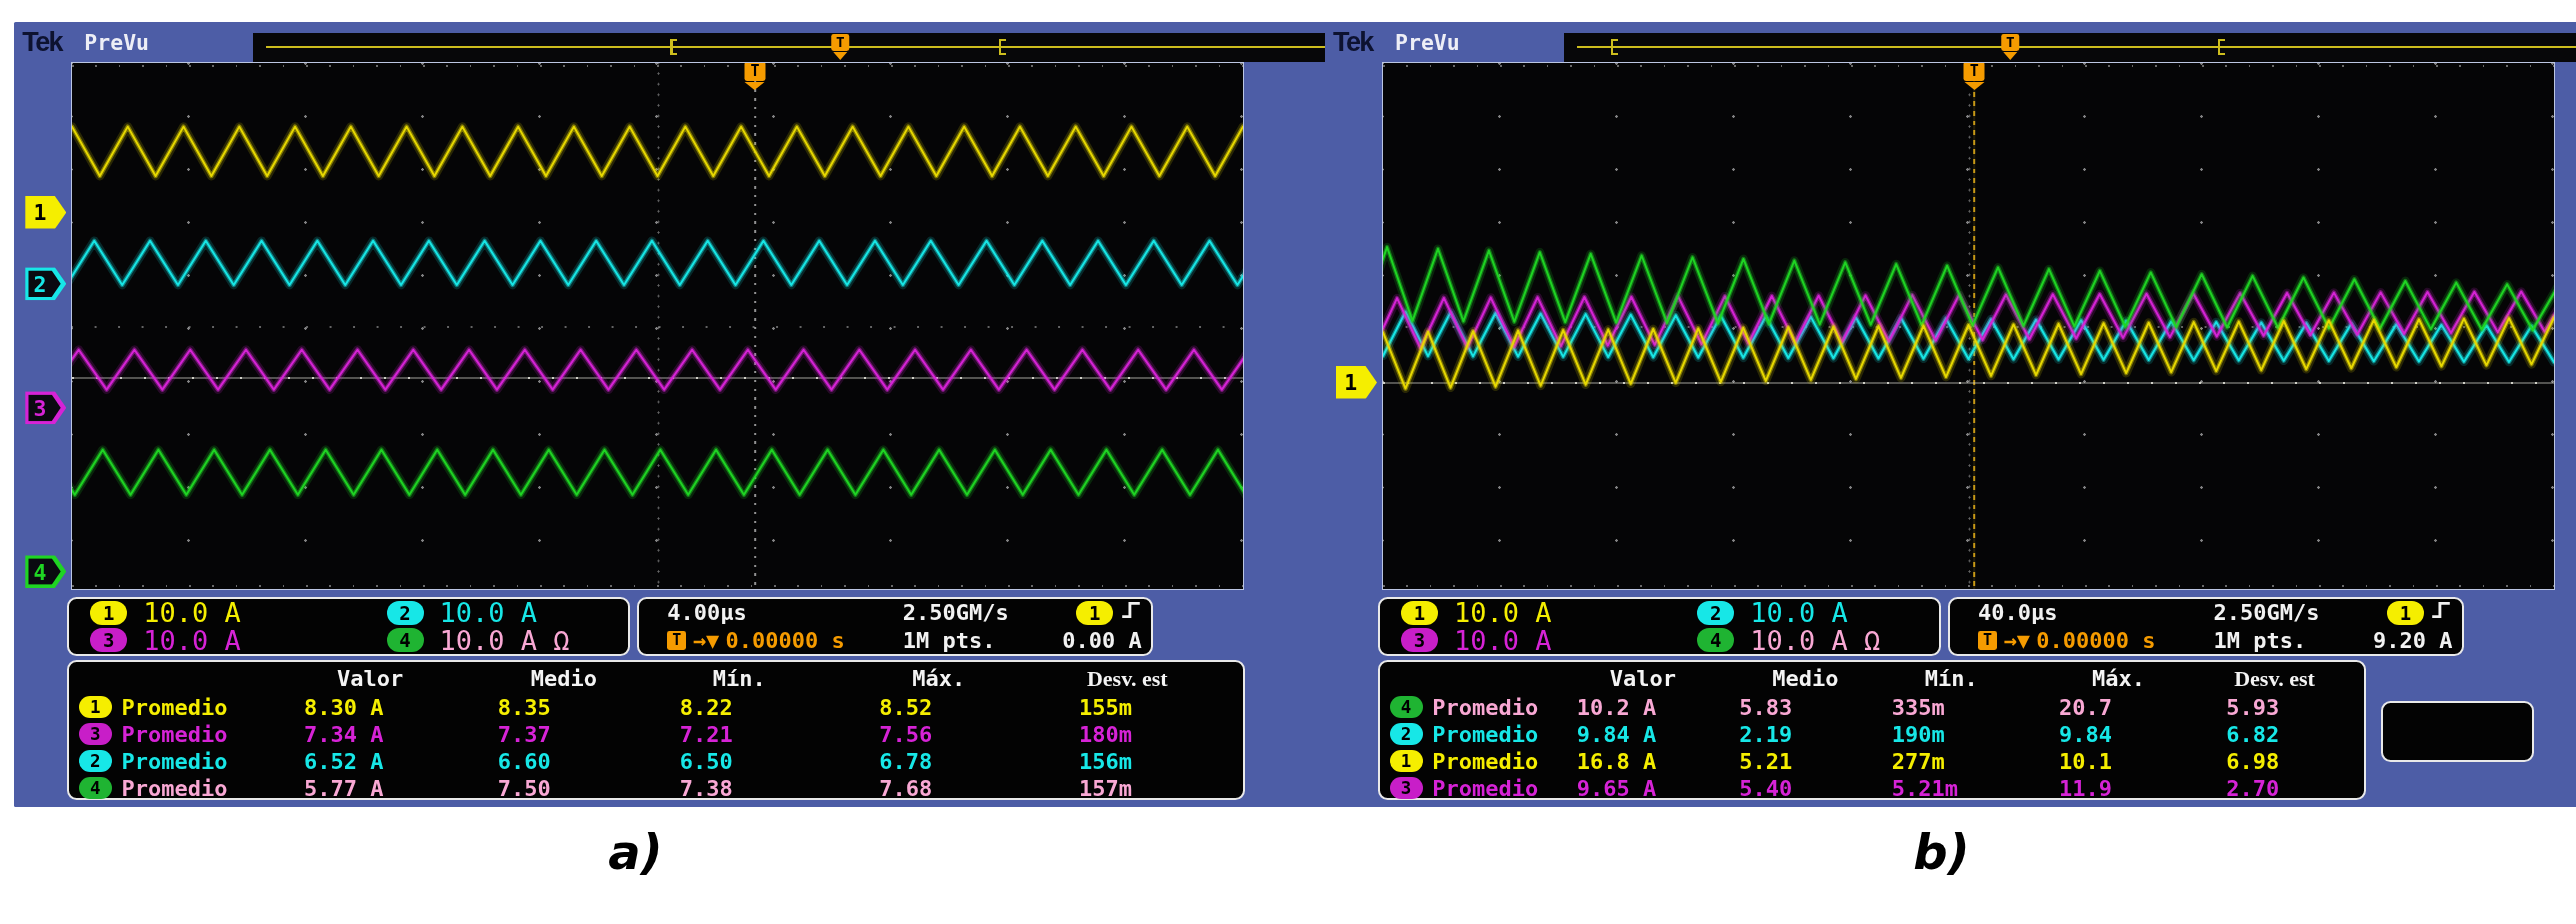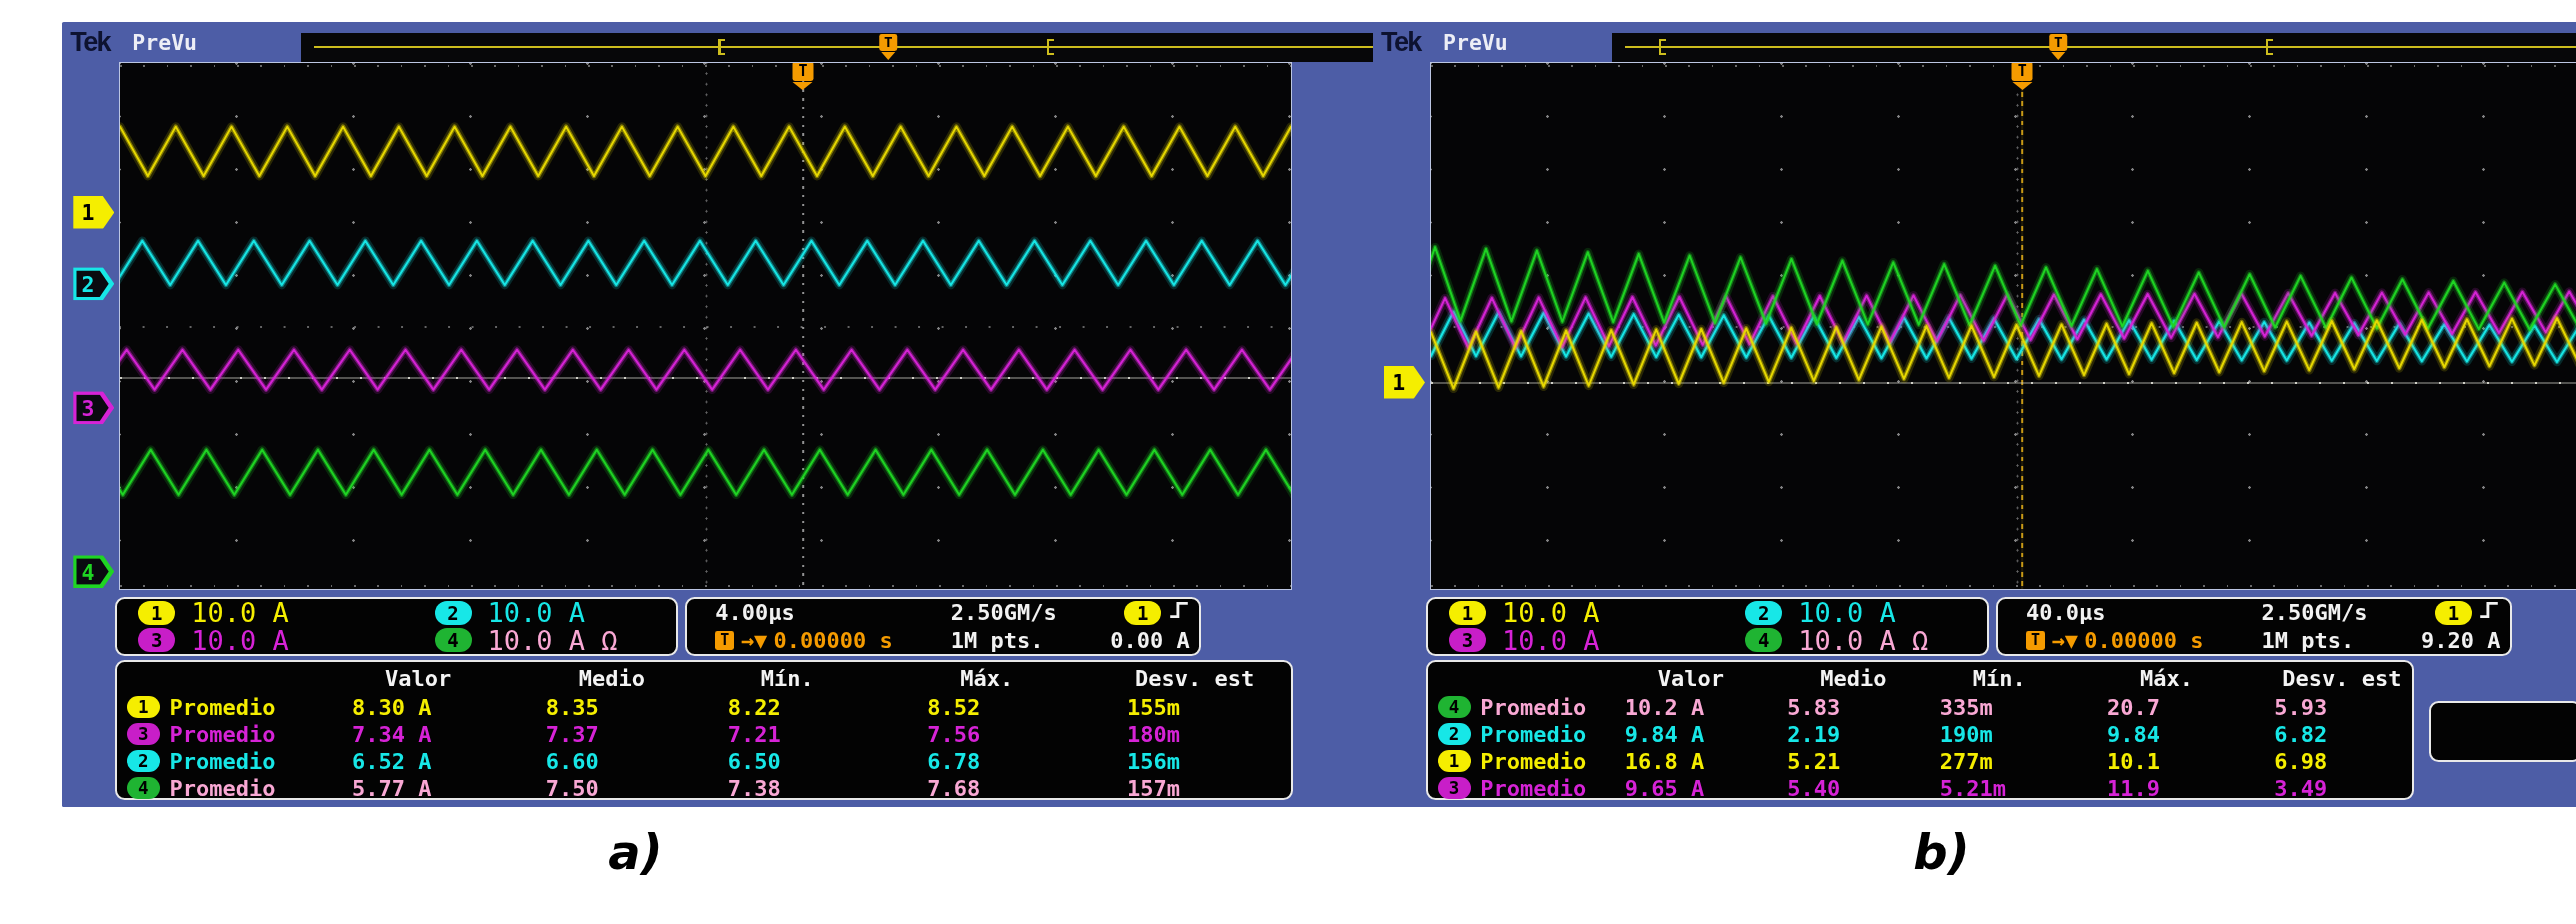--- a/index.html
+++ b/index.html
@@ -1,19 +1,19 @@
 <!DOCTYPE html>
 <html style="font-size:12.8px"><head>
 <meta charset="utf-8">
 <style>
   html,body{margin:0;padding:0;background:#ffffff;}
   .stage{position:relative;width:2576px;height:925px;background:#ffffff;overflow:hidden;
          font-family:"DejaVu Sans Mono", monospace;}
   .panel{position:absolute;top:22px;width:1418px;height:785px;background:#4d5da6;
-         border-radius:1.6px;overflow:hidden;margin-left:48px;}
+         border-radius:1.6px;overflow:hidden;}
   .panel.pa{left:14.3px;}
   .panel.pb{left:1325px;}
 
   
   .brand{position:absolute;left:8px;top:4.8px;color:#0d1230;font-family:"Liberation Sans",sans-serif;
          font-weight:bold;font-size:27px;letter-spacing:-1.6px;}
   .status{position:absolute;left:70px;top:8px;color:#edeef6;font-weight:bold;font-size:21.5px;}
   .topbar{position:absolute;left:239px;right:4.8px;top:11px;height:29px;background:#070709;}
   .tb-line{position:absolute;left:12.8px;right:12.8px;top:12.8px;height:2.4px;background:#cdbd1e;}
   .tb-bracket{position:absolute;top:5.6px;width:2.4px;height:16.7px;background:#cdbd1e;}
@@ -81,21 +81,21 @@
   .slope{display:inline-block;}
 
   
   .mtable{left:53px;top:638px;height:140px;display:grid;
           grid-template-rows:30px 27px 27px 27px 27px;padding-top:1.6px;
           font-weight:bold;font-size:22px;}
   .pa .mtable{width:1178px;}
   .pb .mtable{width:988px;}
   .mrow{display:grid;grid-template-columns:20% 16.5% 15.5% 17% 17% 14%;align-items:center;}
   .th{color:#f4f4f4;padding-left:33px;white-space:nowrap;}
-  .th.last{padding-left:8px;}
+  .th.last{padding-left:8px;font-family:Liberation Serif, serif;}
   .mlabel{display:flex;align-items:center;gap:9.6px;padding-left:9.6px;white-space:nowrap;}
   .mlabel .badge{min-width:33px;height:22px;line-height:22px;font-size:17.5px;}
   .mcell{white-space:nowrap;}
 
   .emptybox{left:1056px;top:679px;width:153px;height:61px;}
 
   .caption{position:absolute;top:824px;width:175px;text-align:center;color:#000;
            font-family:"DejaVu Sans",sans-serif;font-weight:bold;font-style:italic;font-size:48px;}
   .cap-a{left:548px;} .cap-b{left:1854px;}
 </style>
@@ -400,21 +400,21 @@
       </div>
       <div class="mrow">
         <div class="mlabel">
             <span class="badge b3">3</span>
             <span class="c3">Promedio</span>
           </div>
         <div class="mcell c3">9.65 A</div>
         <div class="mcell c3">5.40</div>
         <div class="mcell c3">5.21m</div>
         <div class="mcell c3">11.9</div>
-        <div class="mcell c3">3.49</div>
+        <div class="mcell c3">2.70</div>
       </div>
     </div>
 
     <div class="rbox emptybox"></div>
   </div>
 
   <div class="caption cap-a">a)</div>
   <div class="caption cap-b">b)</div>
 </div>
 

